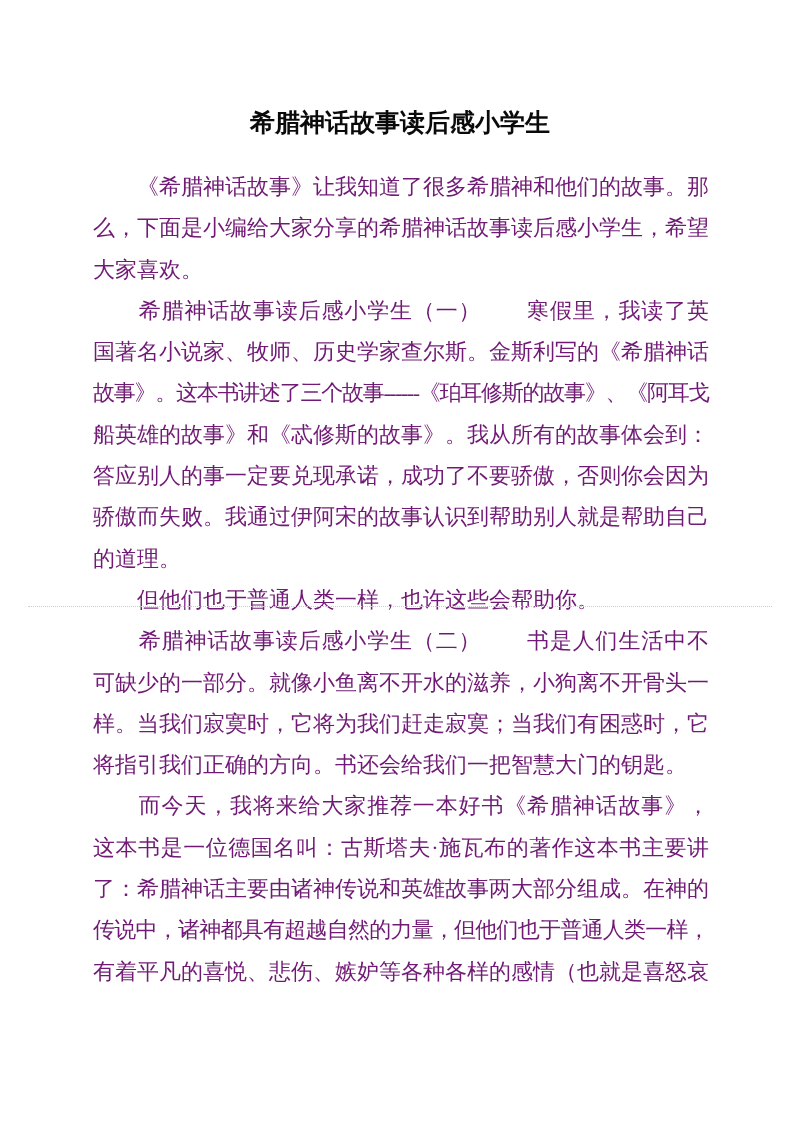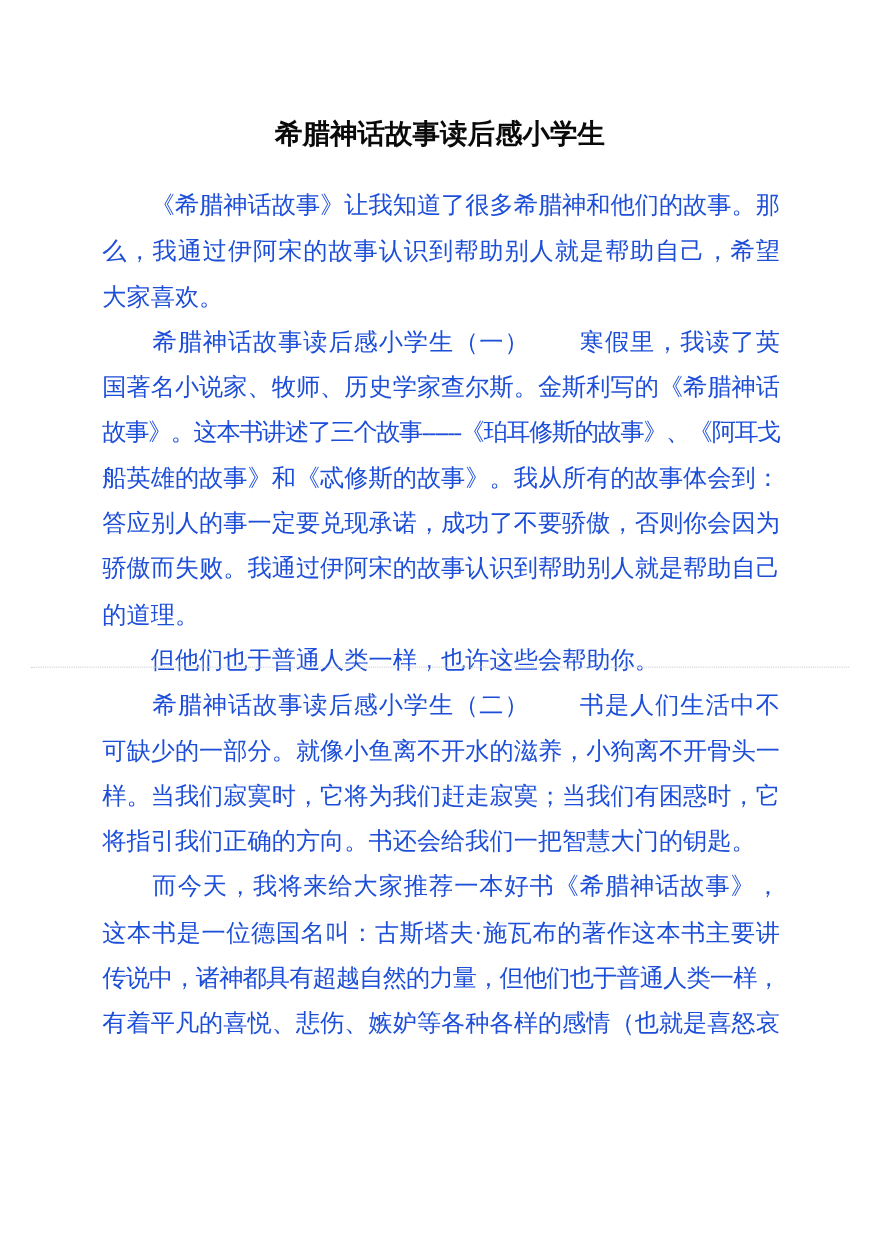--- a/index.html
+++ b/index.html
@@ -39,21 +39,21 @@
     top: 166px;
     left: 93px;
     width: 616px;
     color: #161616;
   }
   .line {
     font-size: 22px;
     line-height: 41.3px;
     height: 41.3px;
     white-space: pre-wrap;
-    color: #1d4ed8;
+    color: #701a75;
   }
   
   .jf {
     text-align: justify;
     text-align-last: justify;
   }
   
   .pe {
     text-align: left;
     text-align-last: left;
@@ -72,35 +72,36 @@
 </style>
 </head>
 <body>
 
 <div class="page">
 
   <h1 class="doc-title">希腊神话故事读后感小学生</h1>
 
   <div class="doc-body">
     <div class="line jf">　　《希腊神话故事》让我知道了很多希腊神和他们的故事。那</div>
-    <div class="line jf">么，我通过伊阿宋的故事认识到帮助别人就是帮助自己，希望</div>
+    <div class="line jf">么，下面是小编给大家分享的希腊神话故事读后感小学生，希望</div>
     <div class="line pe">大家喜欢。</div>
     <div class="line jf">　　希腊神话故事读后感小学生（一）　　寒假里，我读了英</div>
     <div class="line jf">国著名小说家、牧师、历史学家查尔斯。金斯利写的《希腊神话</div>
     <div class="line jf t2">故事》。这本书讲述了三个故事------《珀耳修斯的故事》、《阿耳戈</div>
     <div class="line jf">船英雄的故事》和《忒修斯的故事》。我从所有的故事体会到：</div>
     <div class="line jf">答应别人的事一定要兑现承诺，成功了不要骄傲，否则你会因为</div>
     <div class="line jf">骄傲而失败。我通过伊阿宋的故事认识到帮助别人就是帮助自己</div>
     <div class="line pe">的道理。</div>
     <div class="line pe">　　但他们也于普通人类一样，也许这些会帮助你。</div>
     <div class="line jf">　　希腊神话故事读后感小学生（二）　　书是人们生活中不</div>
     <div class="line jf">可缺少的一部分。就像小鱼离不开水的滋养，小狗离不开骨头一</div>
     <div class="line jf">样。当我们寂寞时，它将为我们赶走寂寞；当我们有困惑时，它</div>
     <div class="line pe">将指引我们正确的方向。书还会给我们一把智慧大门的钥匙。</div>
     <div class="line jf">　　而今天，我将来给大家推荐一本好书《希腊神话故事》，</div>
     <div class="line jf">这本书是一位德国名叫：古斯塔夫·施瓦布的著作这本书主要讲</div>
+    <div class="line jf">了：希腊神话主要由诸神传说和英雄故事两大部分组成。在神的</div>
     <div class="line jf t1">传说中，诸神都具有超越自然的力量，但他们也于普通人类一样，</div>
     <div class="line jf">有着平凡的喜悦、悲伤、嫉妒等各种各样的感情（也就是喜怒哀</div>
   </div>
 
   <div class="page-break-line"></div>
 
 </div>
 
 </body></html>

